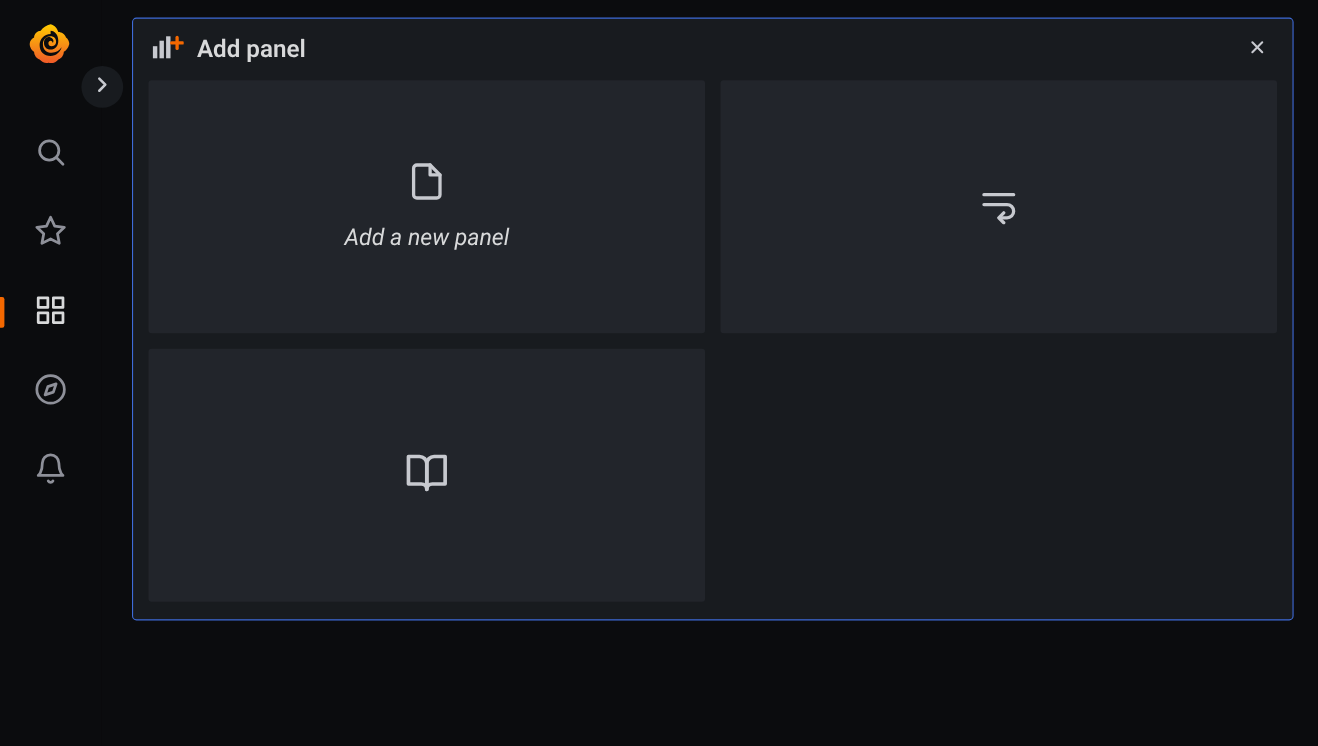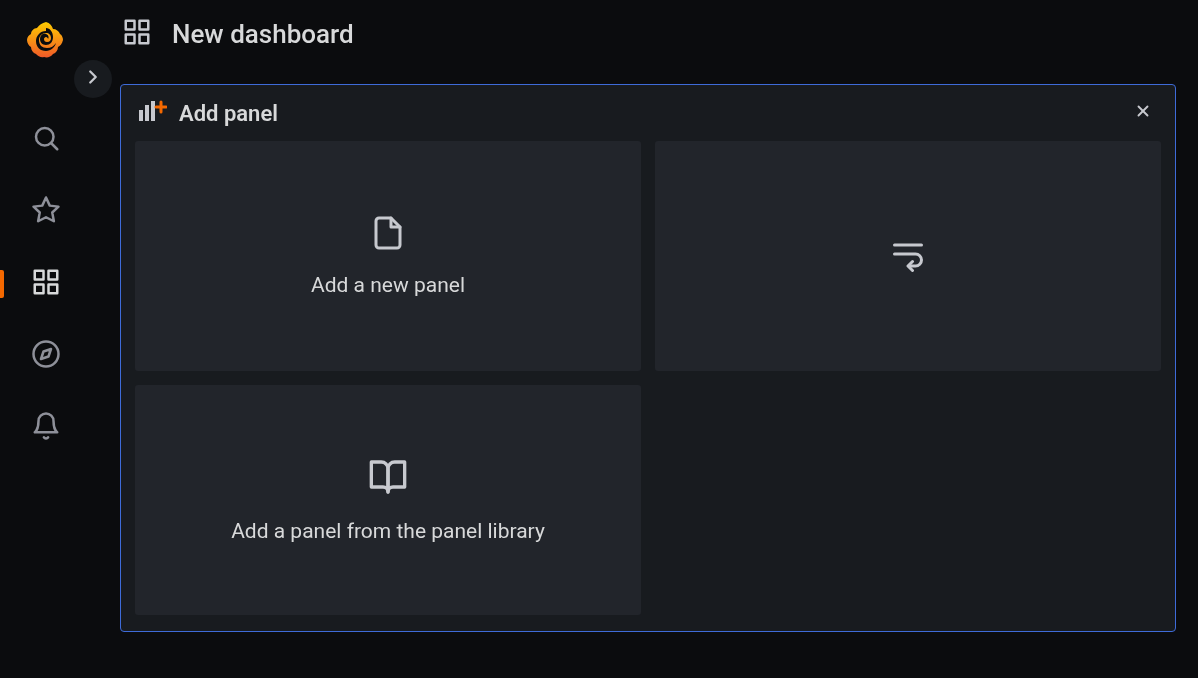--- a/index.html
+++ b/index.html
@@ -143,20 +143,21 @@
   .option-card {
     background: #22252b;
     border-radius: 3px;
     height: 230px;
     display: flex;
     flex-direction: column;
     align-items: center;
     justify-content: center;
     gap: 18px;
     cursor: pointer;
+    font-style: italic;
   }
   .option-card svg {
     stroke: #c7c9cf;
     fill: none;
   }
   .option-card-label {
     font-size: 21px;
     color: #d8d9da;
   }
 </style>
@@ -227,31 +228,20 @@
 
   <div class="expand-bubble">
     <span>
       <svg width="22" height="22" viewBox="0 0 24 24" fill="none" stroke-width="2.5" stroke-linecap="round" stroke-linejoin="round">
         <polyline points="9 18 15 12 9 6"></polyline>
       </svg>
     </span>
   </div>
 
   <div class="main">
-    <div class="topbar">
-      <span>
-        <svg width="30" height="30" viewBox="0 0 24 24" stroke-width="2" stroke-linecap="round" stroke-linejoin="round">
-          <rect x="3" y="3" width="7" height="7"></rect>
-          <rect x="14" y="3" width="7" height="7"></rect>
-          <rect x="14" y="14" width="7" height="7"></rect>
-          <rect x="3" y="14" width="7" height="7"></rect>
-        </svg>
-      </span>
-      <span class="topbar-title">New dashboard</span>
-    </div>
 
     <div class="content">
       <div class="add-panel-container">
         <div class="add-panel-header">
           <div class="add-panel-header-left">
             <span>
               <svg width="30" height="24" viewBox="0 0 30 24">
 
                 <rect x="2" y="11" width="4" height="11" fill="#c7c9cf"></rect>
                 <rect x="8" y="6" width="4" height="16" fill="#c7c9cf"></rect>
@@ -294,19 +284,18 @@
             </span>
           </div>
 
           <div class="option-card">
             <span>
               <svg width="40" height="40" viewBox="0 0 24 24" stroke-width="2" stroke-linecap="round" stroke-linejoin="round">
                 <path d="M2 3h6a4 4 0 0 1 4 4v14a3 3 0 0 0-3-3H2z"></path>
                 <path d="M22 3h-6a4 4 0 0 0-4 4v14a3 3 0 0 1 3-3h7z"></path>
               </svg>
             </span>
-            <span class="option-card-label">Add a panel from the panel library</span>
           </div>
         </div>
       </div>
     </div>
   </div>
 </div>
 
 </body></html>

